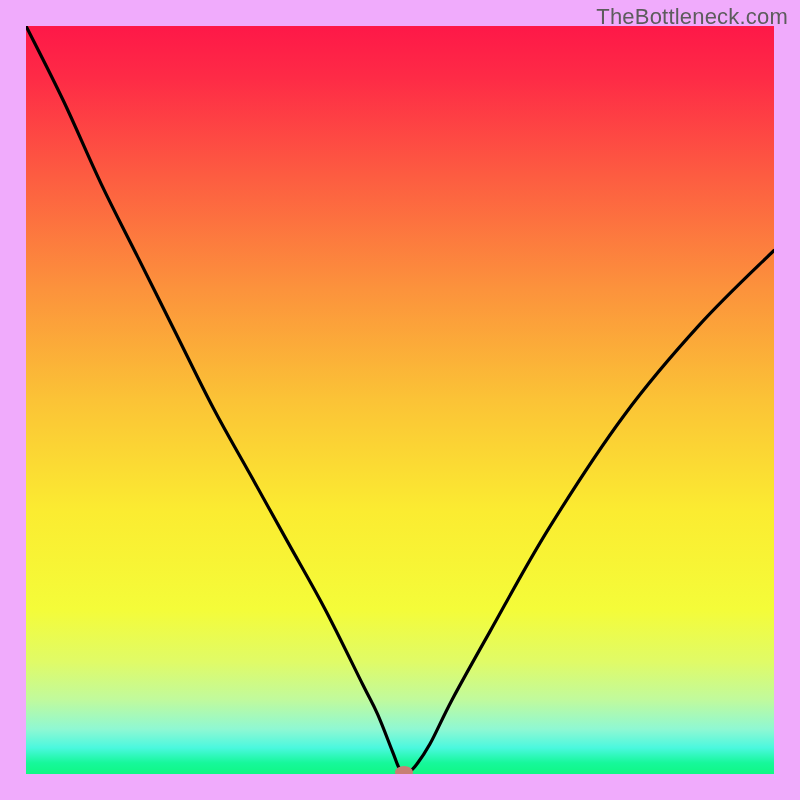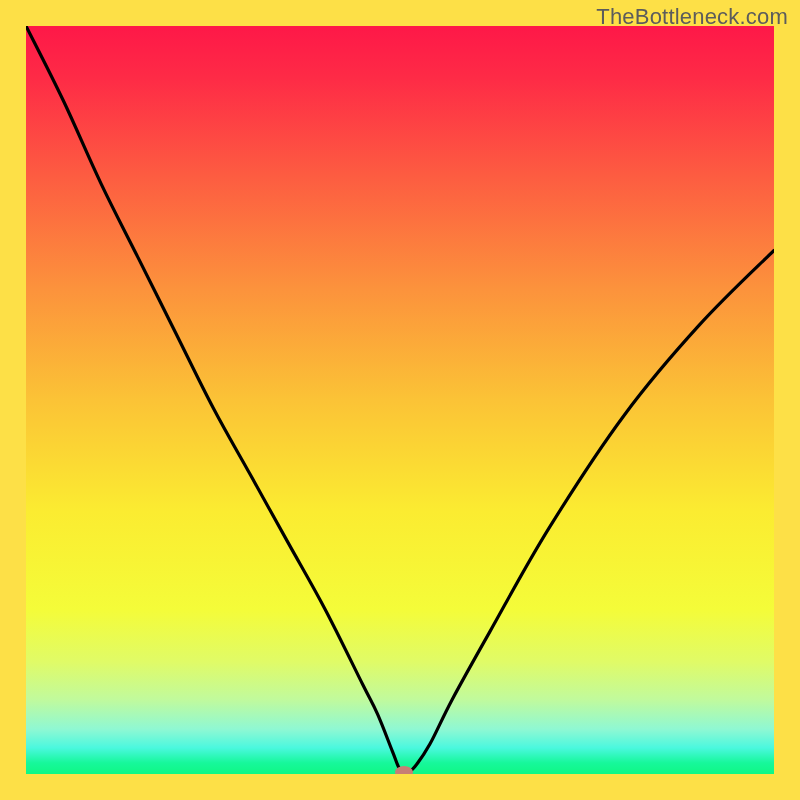--- a/index.html
+++ b/index.html
@@ -8,21 +8,21 @@
     width: 800px;
     height: 800px;
     background: #000;
     overflow: hidden;
     font-family: Arial, Helvetica, sans-serif;
   }
   .frame {
     position: relative;
     width: 800px;
     height: 800px;
-    background: #fde047;
+    background: #f0abfc;
   }
   .watermark {
     position: absolute;
     top: 4px;
     right: 12px;
     font-size: 22px;
     font-weight: 500;
     color: #5c5c5c;
     letter-spacing: 0.2px;
     z-index: 5;

